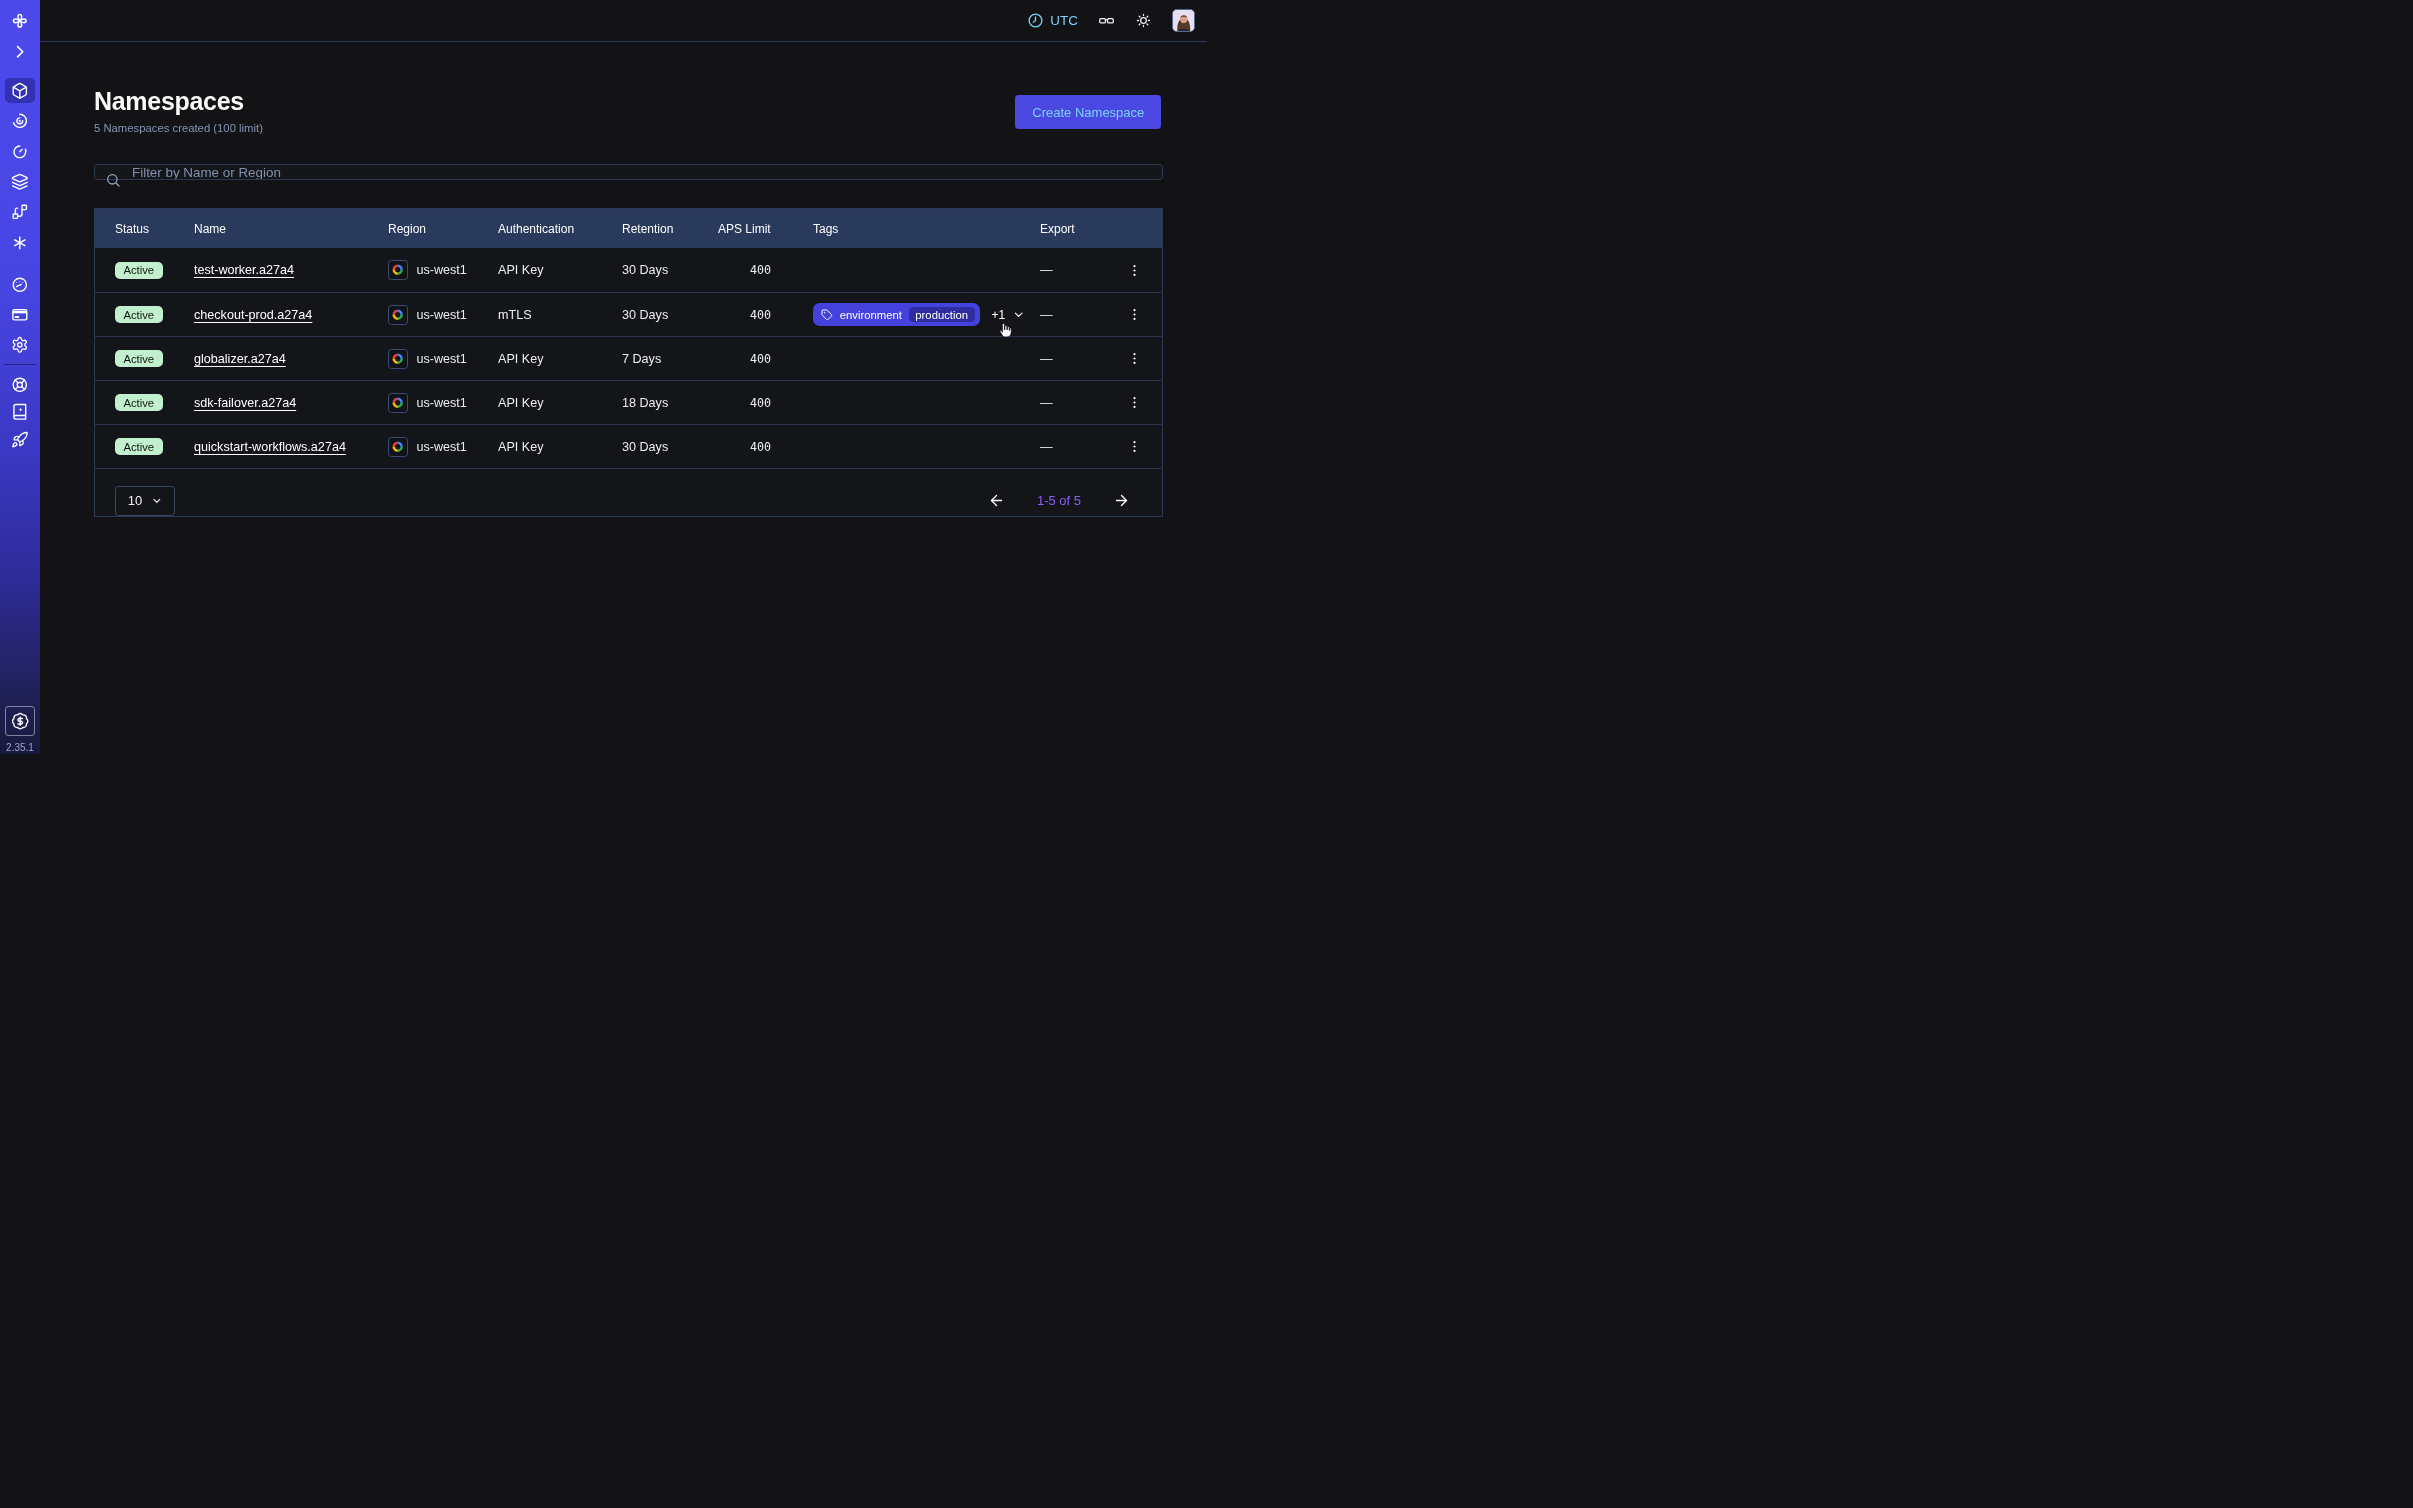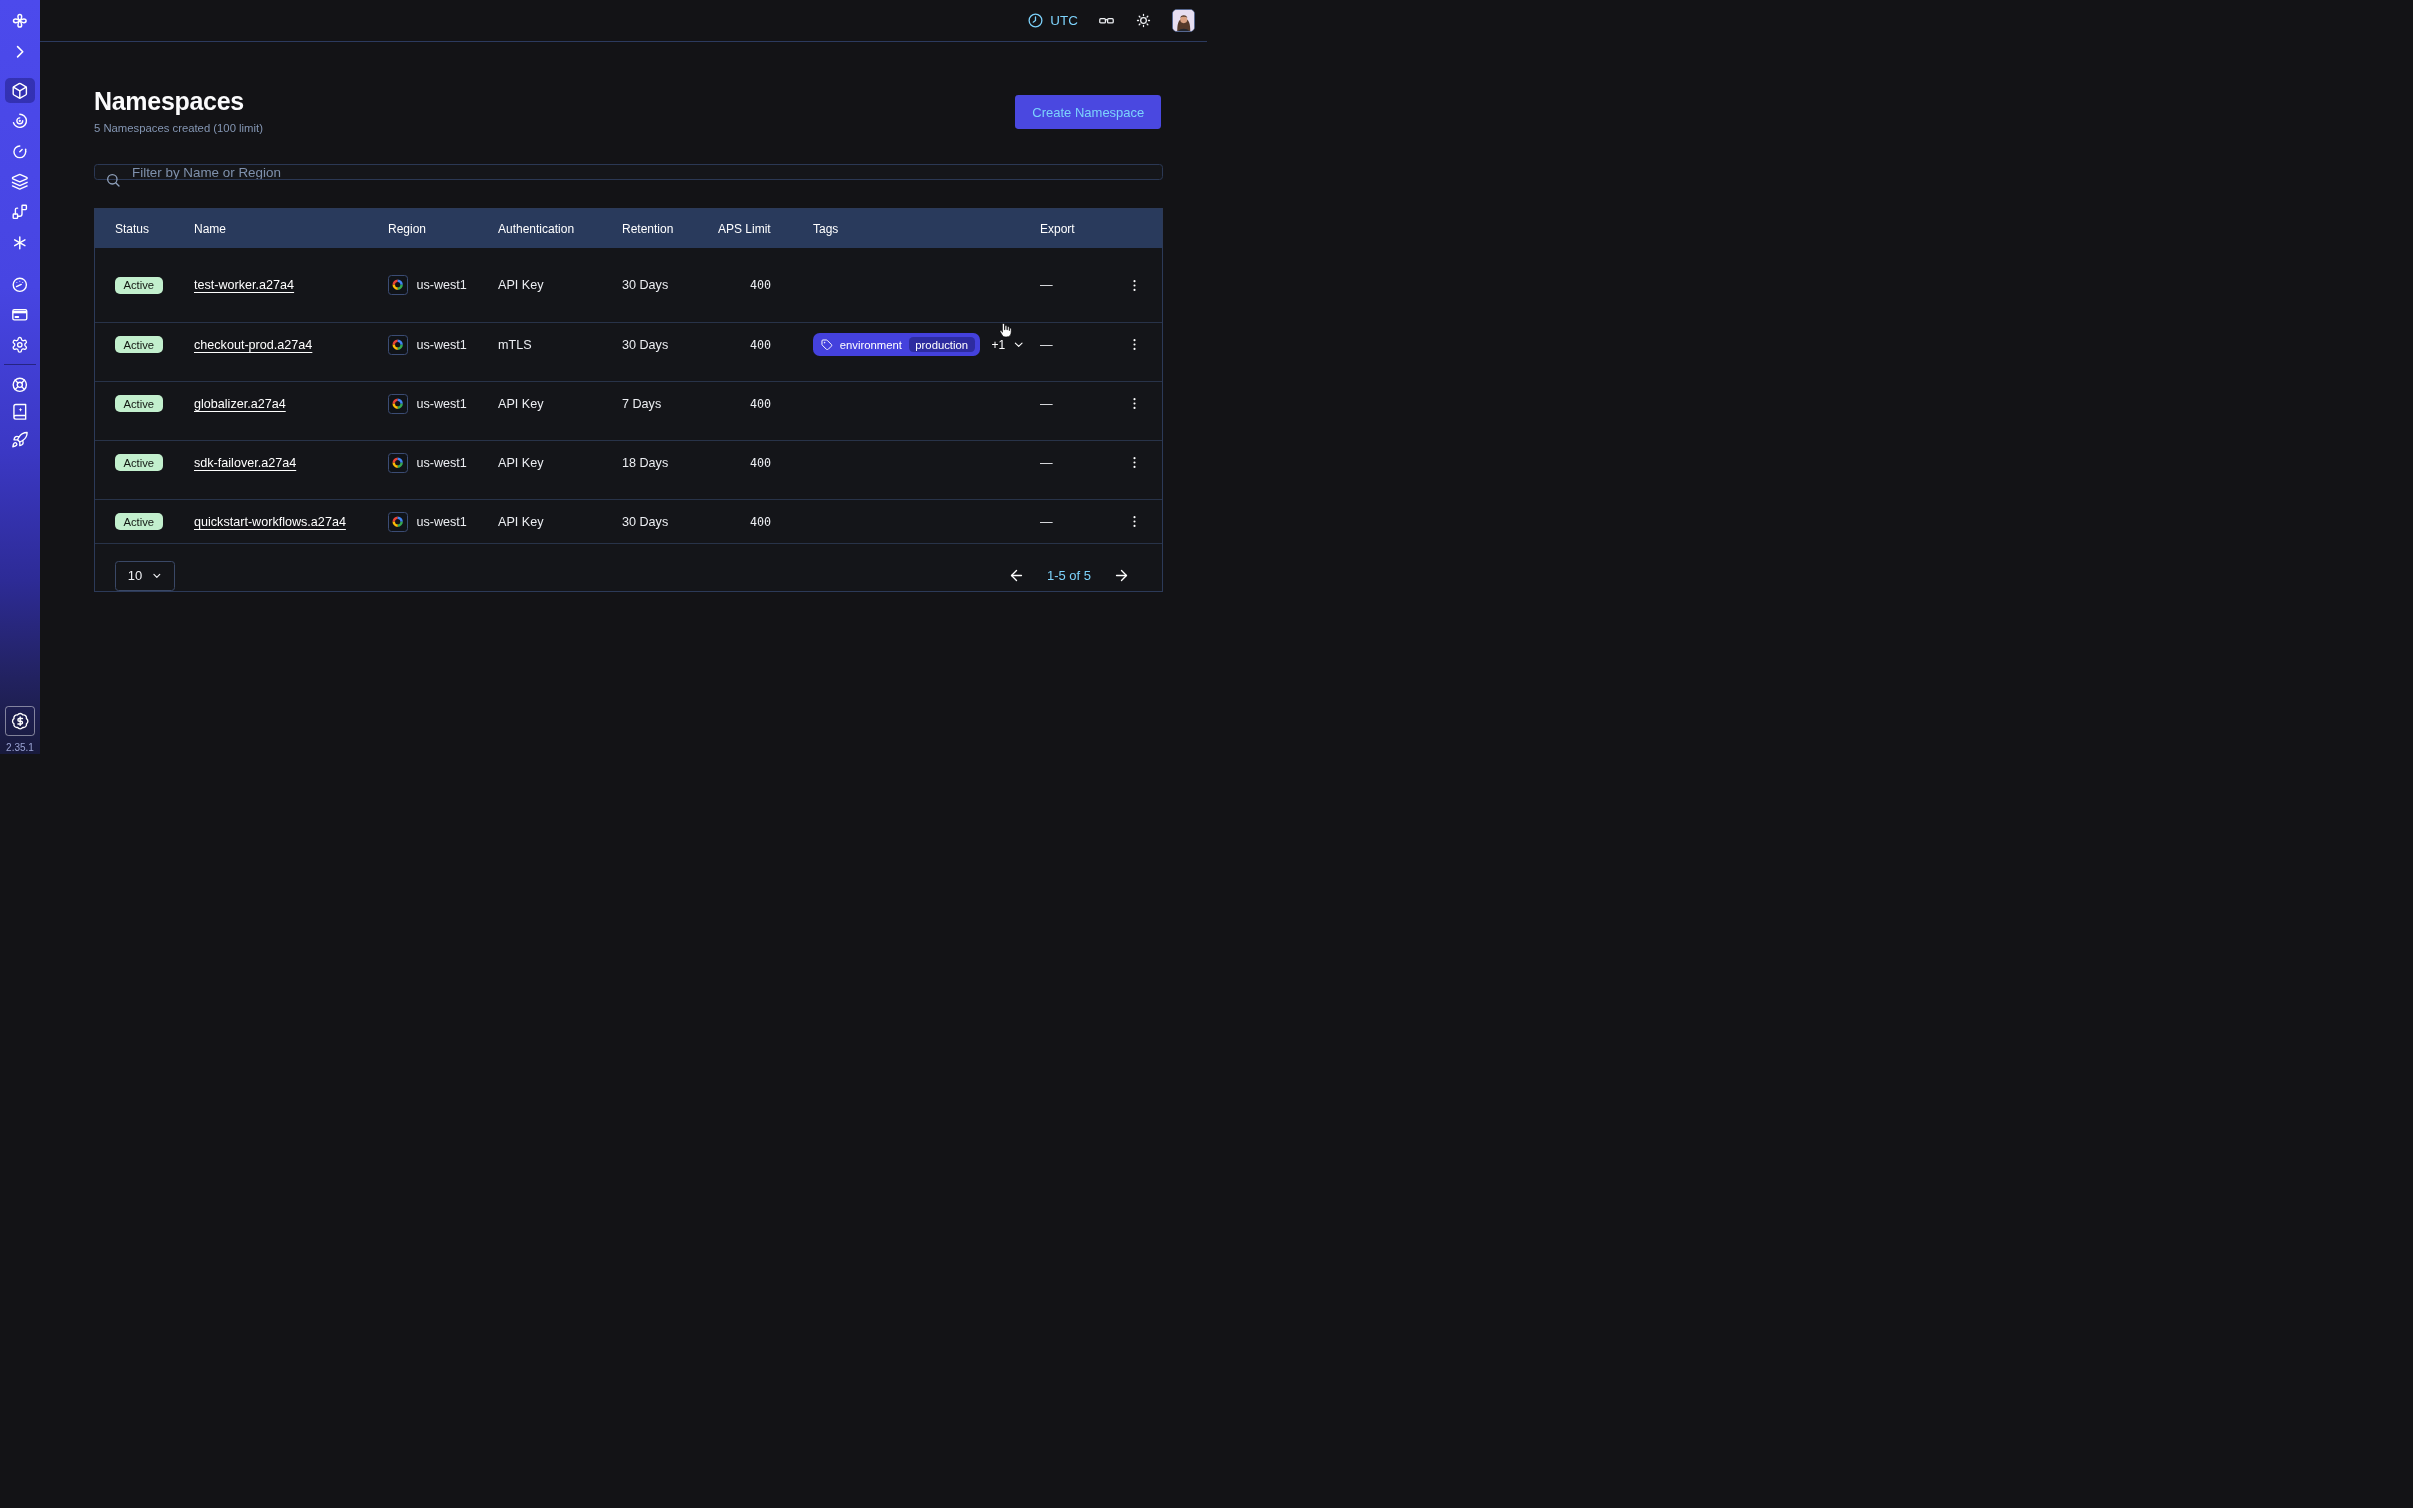--- a/index.html
+++ b/index.html
@@ -73,21 +73,21 @@
 
   
   .table-wrap { position:absolute; top:166px; left:0; width:1069px; border:0.8px solid #2c3a58; background:#141519; }
   .grid-row {
     display:grid;
     grid-template-columns:79px 194px 110px 124px 96px 95px 227px 84px 60px;
     align-items:center;
   }
   .thead { height:39px; background:#293a5c; color:#fff; font-size:12px; font-weight:500; }
   .thead > div { padding-left:20px; }
-  .trow { height:44px; font-size:12.6px; color:#eceef2;margin-top:15px; }
+  .trow { height:44px; font-size:12.6px; color:#eceef2; }
   .trow + .trow { border-top:0.8px solid #283349; }
   .trow > div { padding-left:20px; }
   .cell-aps { text-align:right; padding:0 22px 0 20px !important; font-family:"DejaVu Sans Mono", monospace; font-size:11.7px; }
   .badge-active {
     display:inline-block; background:#c2efcd; color:#121712;
     font-size:11.3px; padding:2.5px 8.4px; border-radius:5px;
   }
   .ns-link { color:#ffffff; text-decoration:underline; text-underline-offset:2.5px; cursor:pointer; }
   .cell-region { display:flex; align-items:center; gap:8.4px; }
   .gcp-box {
@@ -109,21 +109,21 @@
   .kebab-btn { display:flex; justify-content:center; align-items:center; width:100%; color:#fff; cursor:pointer; background:none; border:none; padding:0; }
   .kebab-btn svg { width:15px; height:15px; }
 
   
   .tfoot { height:48px; border-top:0.8px solid #283349; display:flex; align-items:center; justify-content:space-between; padding:16px 32px 0 20px; }
   .page-size {
     display:flex; align-items:center; gap:8.4px; width:60px; height:30px; justify-content:center;
     border:0.8px solid #3a4866; border-radius:3.4px; font-size:13px; color:#f0f1f4; cursor:pointer;
   }
   .page-size svg { width:11.7px; height:11.7px; }
-  .pager { display:flex; align-items:center; gap:22px; font-size:13px; color:#7dd3fc; }
+  .pager { display:flex; align-items:center; gap:32px; font-size:13px; color:#8b5cf6; }
   .pager-arrow { color:#fff; cursor:pointer; background:none; border:none; padding:0; }
   .pager-arrow svg { width:17px; height:17px; }
 
   .cursor-overlay { position:absolute; left:996px; top:322px; z-index:50; pointer-events:none; }
 </style>
 </head>
 <body>
 
 <nav class="sidebar">
   <div class="nav-item" style="top:8.4px">

